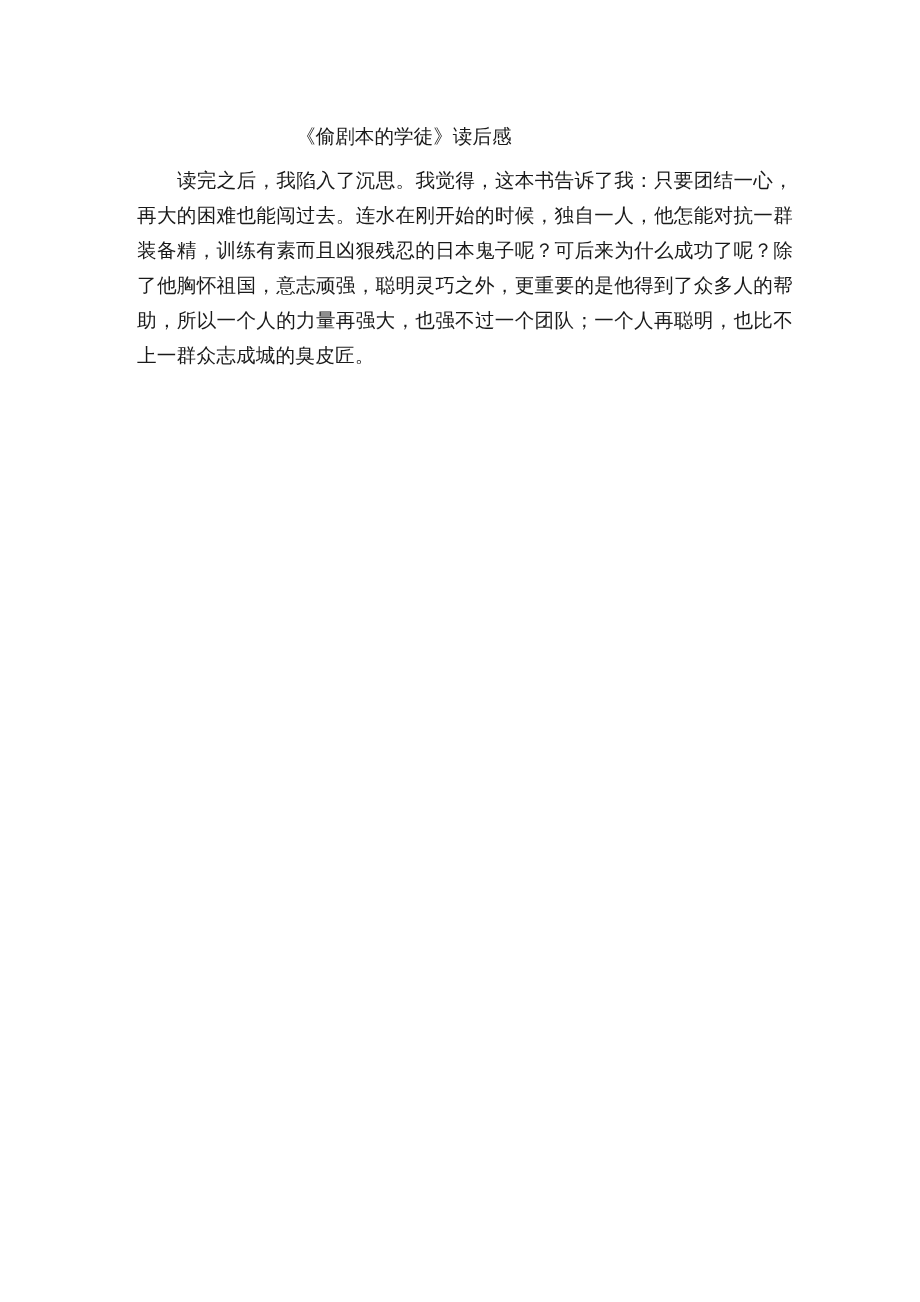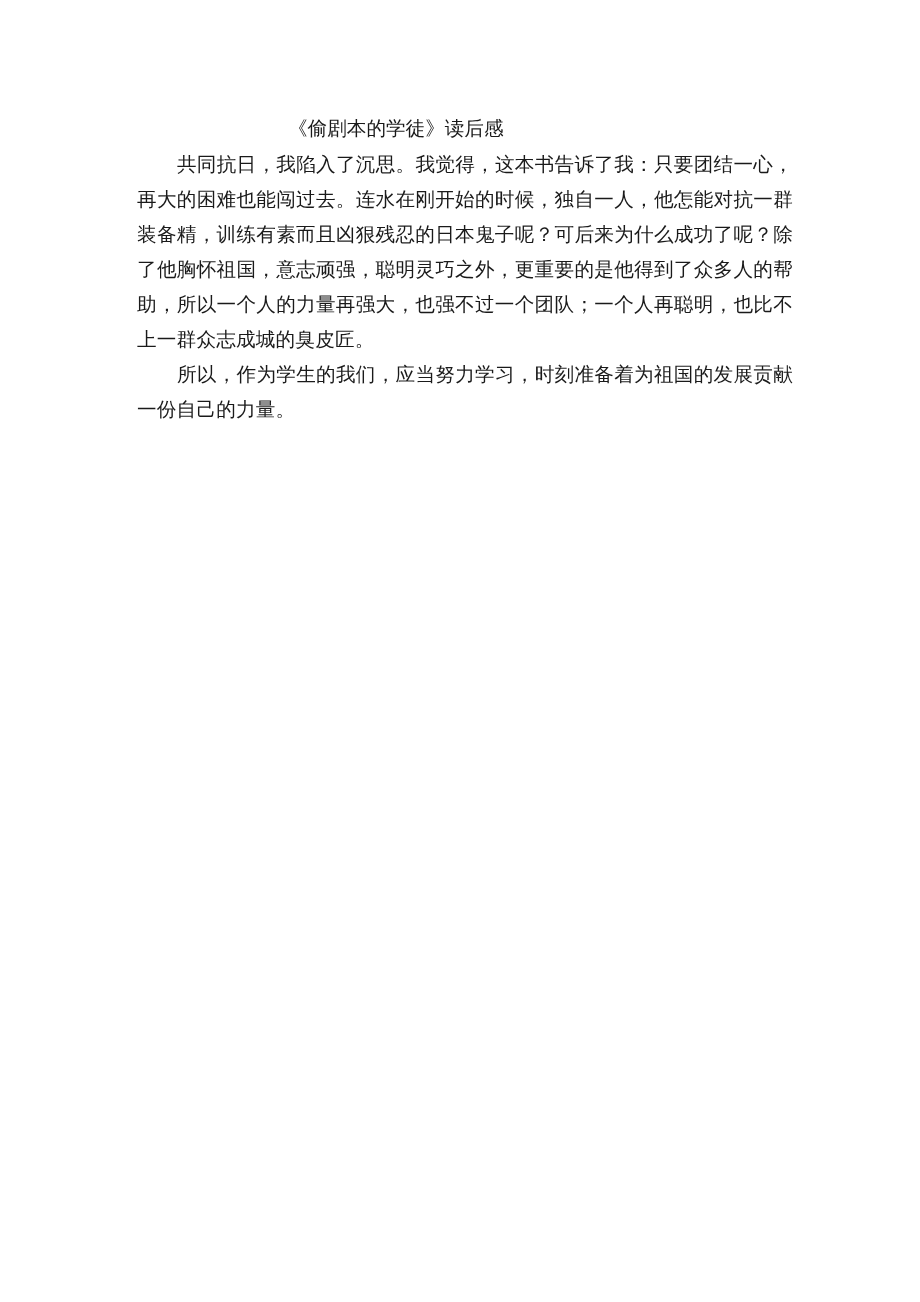--- a/index.html
+++ b/index.html
@@ -5,30 +5,29 @@
   html, body { margin: 0; padding: 0; background: #ffffff; }
   body { width: 920px; height: 1302px; position: relative; overflow: hidden; }
   .page {
     position: absolute; left: 137px; top: 111px; width: 656px;
     font-family: "DejaVu Serif", "Liberation Serif", serif;
     color: #1a1a1a;
     font-size: 19.6px;
     line-height: 35px;
   }
   .title {
-    margin: 4px; padding: 0 0 0 147px;
+    margin: 12px; padding: 0 0 0 147px;
     font-size: 19.6px; font-weight: normal;
     line-height: 28px; height: 28px;
   }
   .para {
     margin: 0; text-indent: 40px;
     text-align: justify;
     letter-spacing: 0.2px;
   }
 </style>
 </head>
 <body>
 
 <div class="page">
   <h1 class="title">《偷剧本的学徒》读后感</h1>
-  <p class="para">共同抗日，我陷入了沉思。我觉得，这本书告诉了我：只要团结一心，再大的困难也能闯过去。连水在刚开始的时候，独自一人，他怎能对抗一群装备精，训练有素而且凶狠残忍的日本鬼子呢？可后来为什么成功了呢？除了他胸怀祖国，意志顽强，聪明灵巧之外，更重要的是他得到了众多人的帮助，所以一个人的力量再强大，也强不过一个团队；一个人再聪明，也比不上一群众志成城的臭皮匠。</p>
-  <p class="para">所以，作为学生的我们，应当努力学习，时刻准备着为祖国的发展贡献一份自己的力量。</p>
+  <p class="para">读完之后，我陷入了沉思。我觉得，这本书告诉了我：只要团结一心，再大的困难也能闯过去。连水在刚开始的时候，独自一人，他怎能对抗一群装备精，训练有素而且凶狠残忍的日本鬼子呢？可后来为什么成功了呢？除了他胸怀祖国，意志顽强，聪明灵巧之外，更重要的是他得到了众多人的帮助，所以一个人的力量再强大，也强不过一个团队；一个人再聪明，也比不上一群众志成城的臭皮匠。</p>
 </div>
 
 </body></html>

